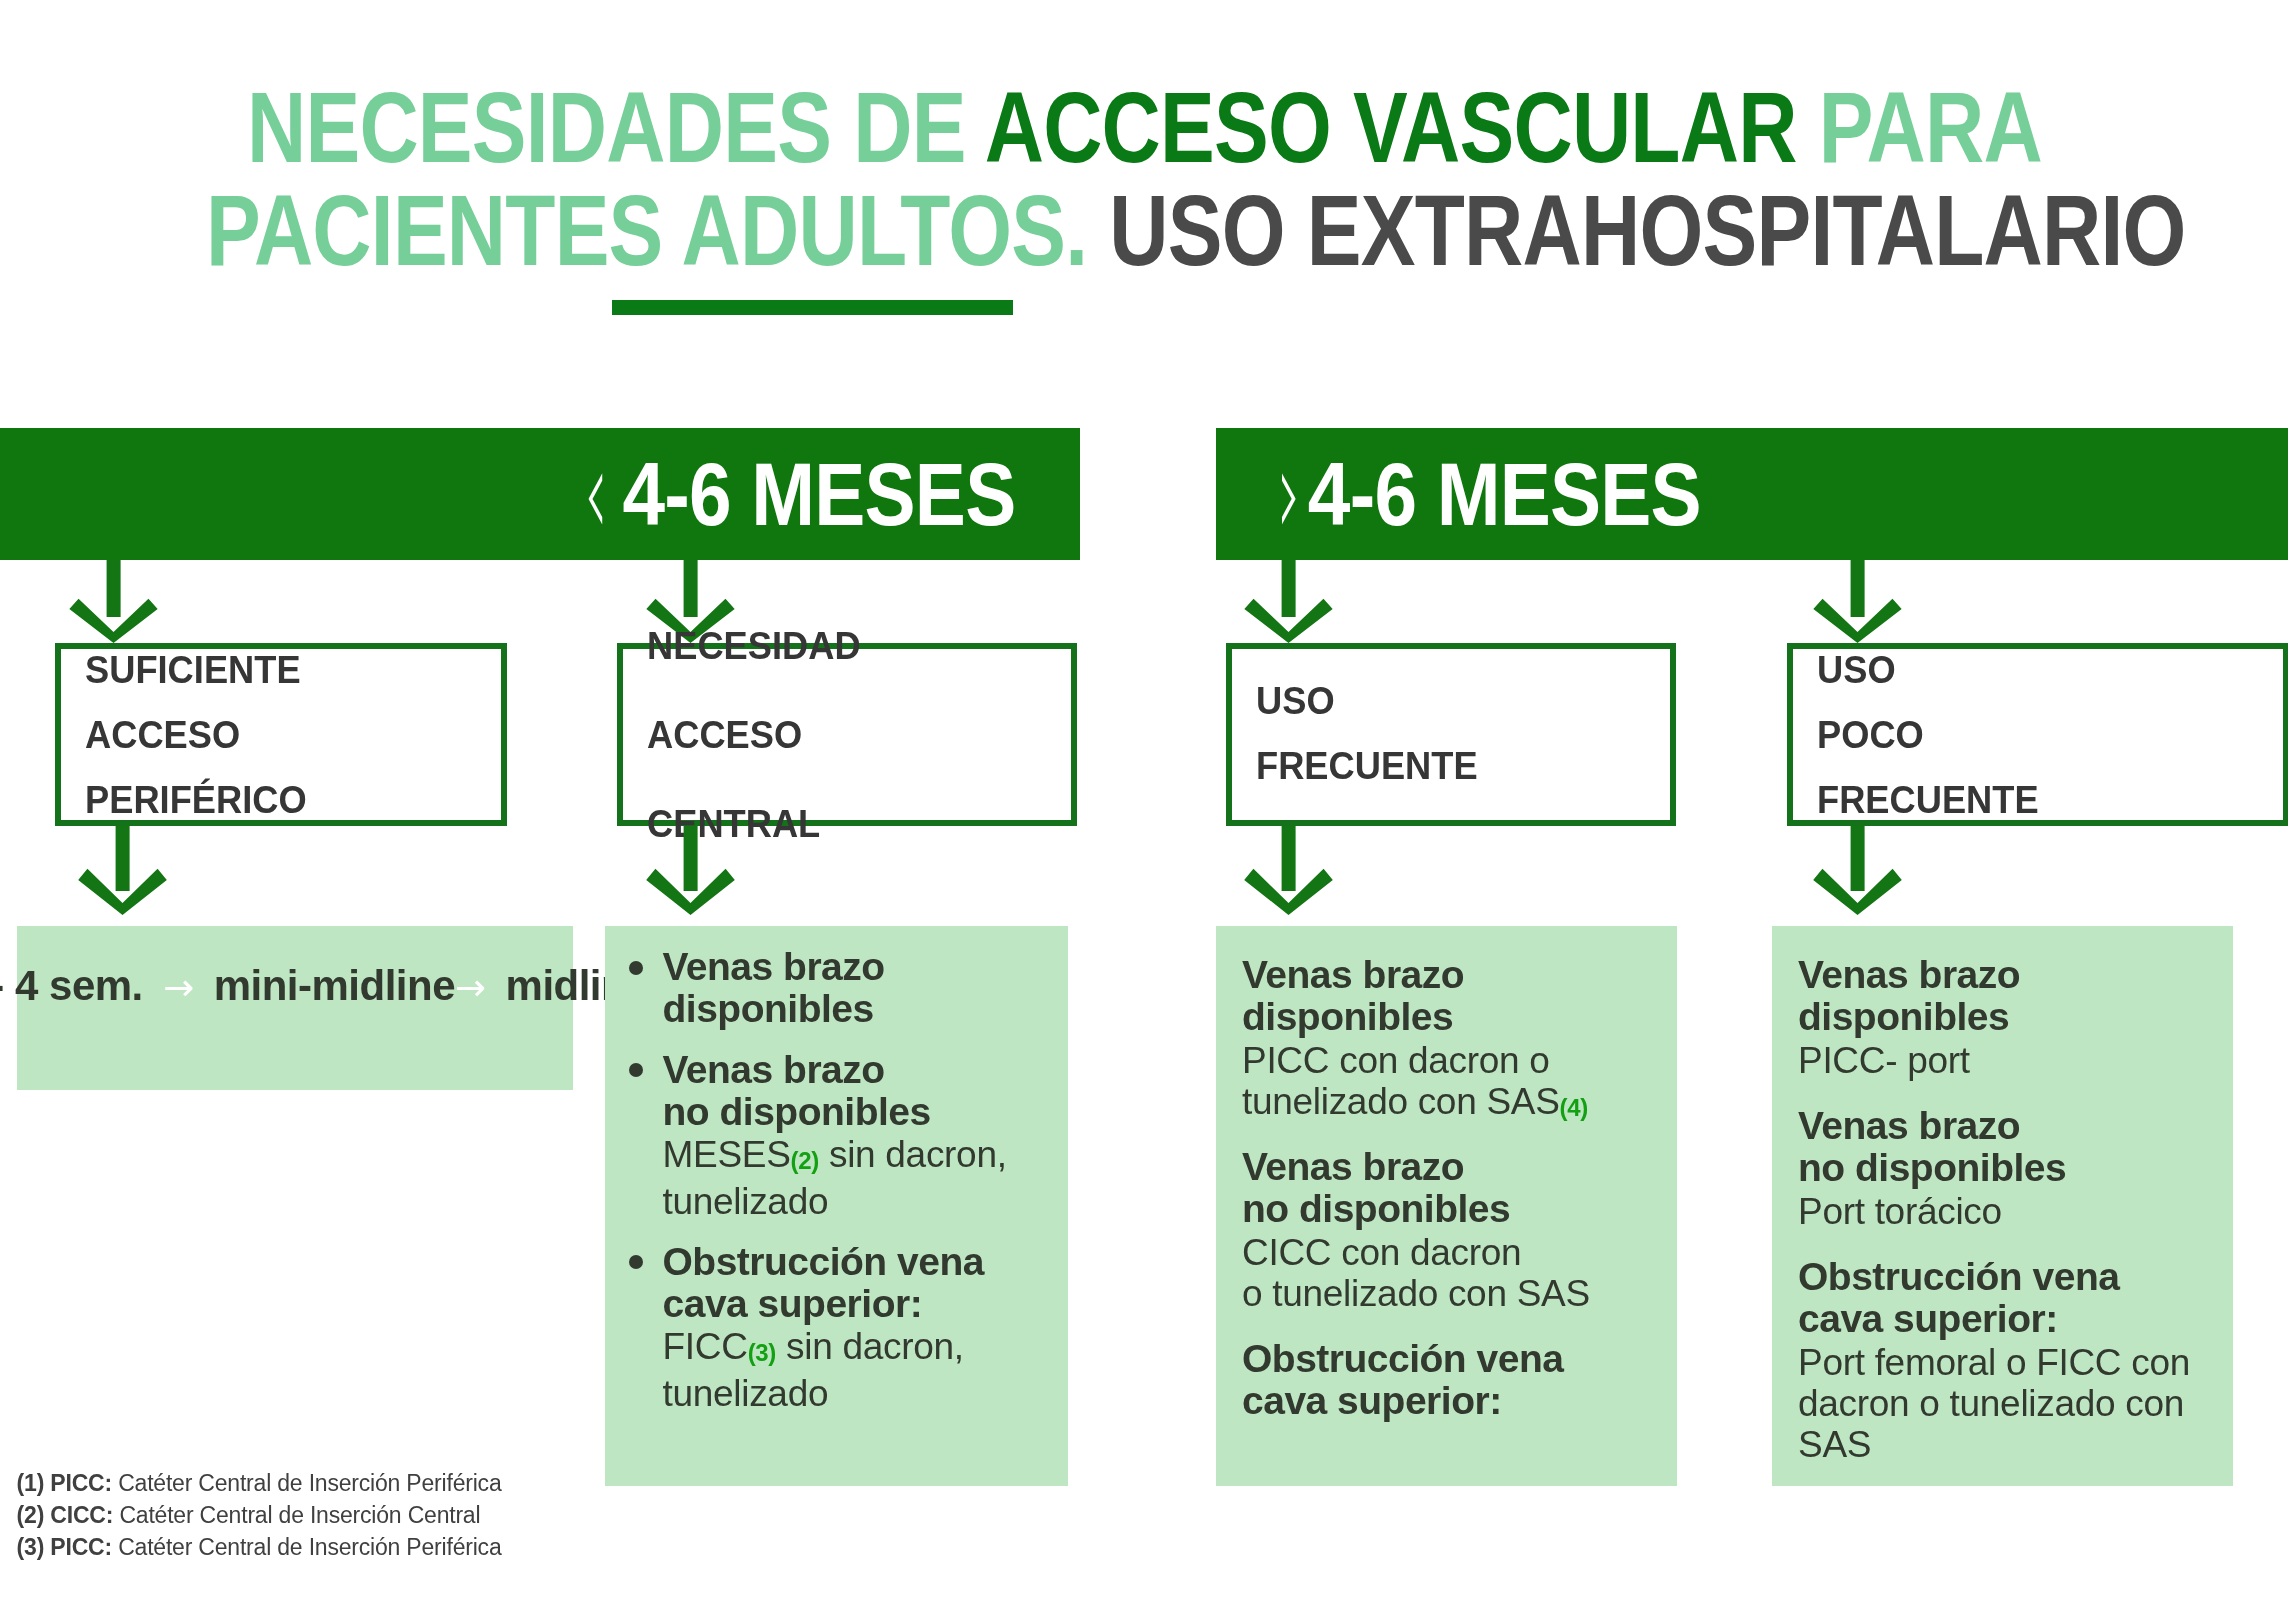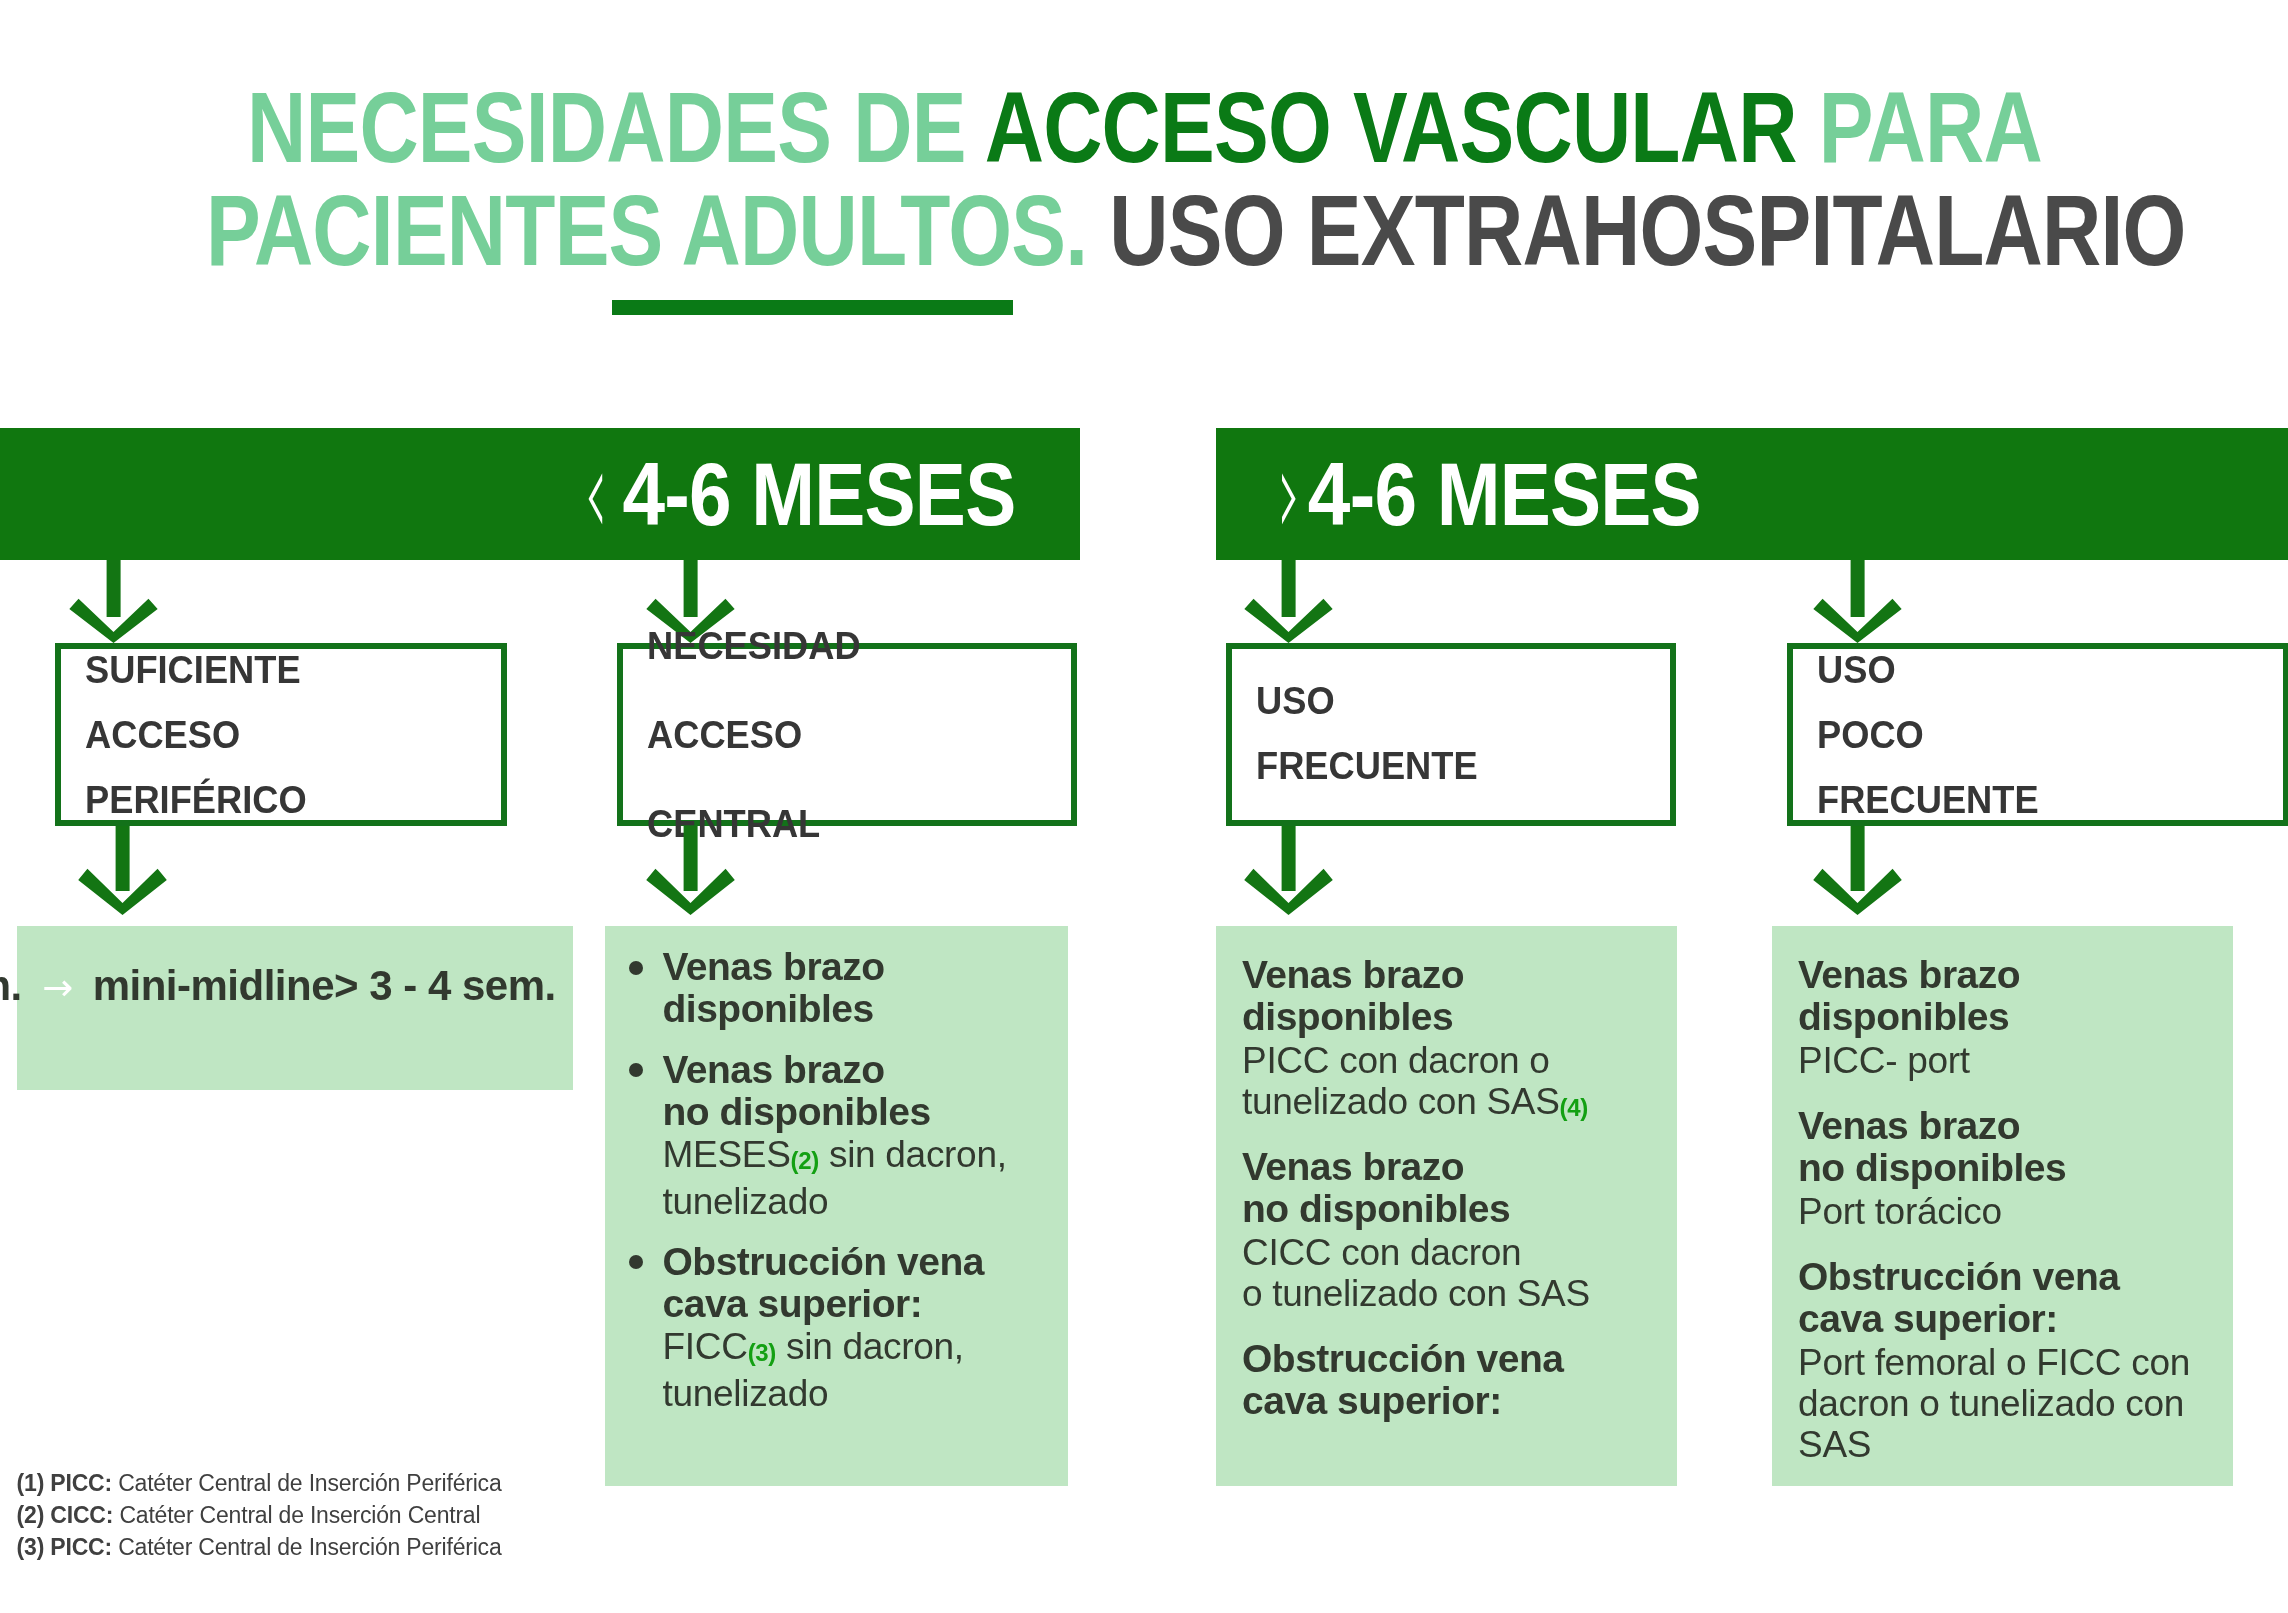--- a/index.html
+++ b/index.html
@@ -292,21 +292,20 @@
     </svg>
 </div>
 
 <div class="panel" id="panel-1" style="left:16.6px;top:926px;width:556px;height:164px;">
   <div class="rule-row">
     <span class="cond">&lt; 3 - 4 sem.</span>
     <span class="arrow-glyph">→</span>
     <span class="result">mini-midline</span>
   </div>
   <div class="rule-row">
-    <span class="cond">&gt; 3 - 4 sem.</span>
     <span class="arrow-glyph">→</span>
     <span class="result">midline</span>
   </div>
 </div>
 
 <div class="panel bulleted" id="panel-2" style="left:605px;top:926px;width:463px;height:560px;padding:20px 18.5px;">
   <div class="p-head">Venas brazo<br>disponibles</div>
   <div class="p-head">Venas brazo<br>no disponibles</div>
   <div class="p-sub"><span>MESES</span><span class="fn-ref">(2)</span><span> sin dacron,<br>tunelizado</span></div>
   <div class="p-head">Obstrucción vena<br>cava superior:</div>

